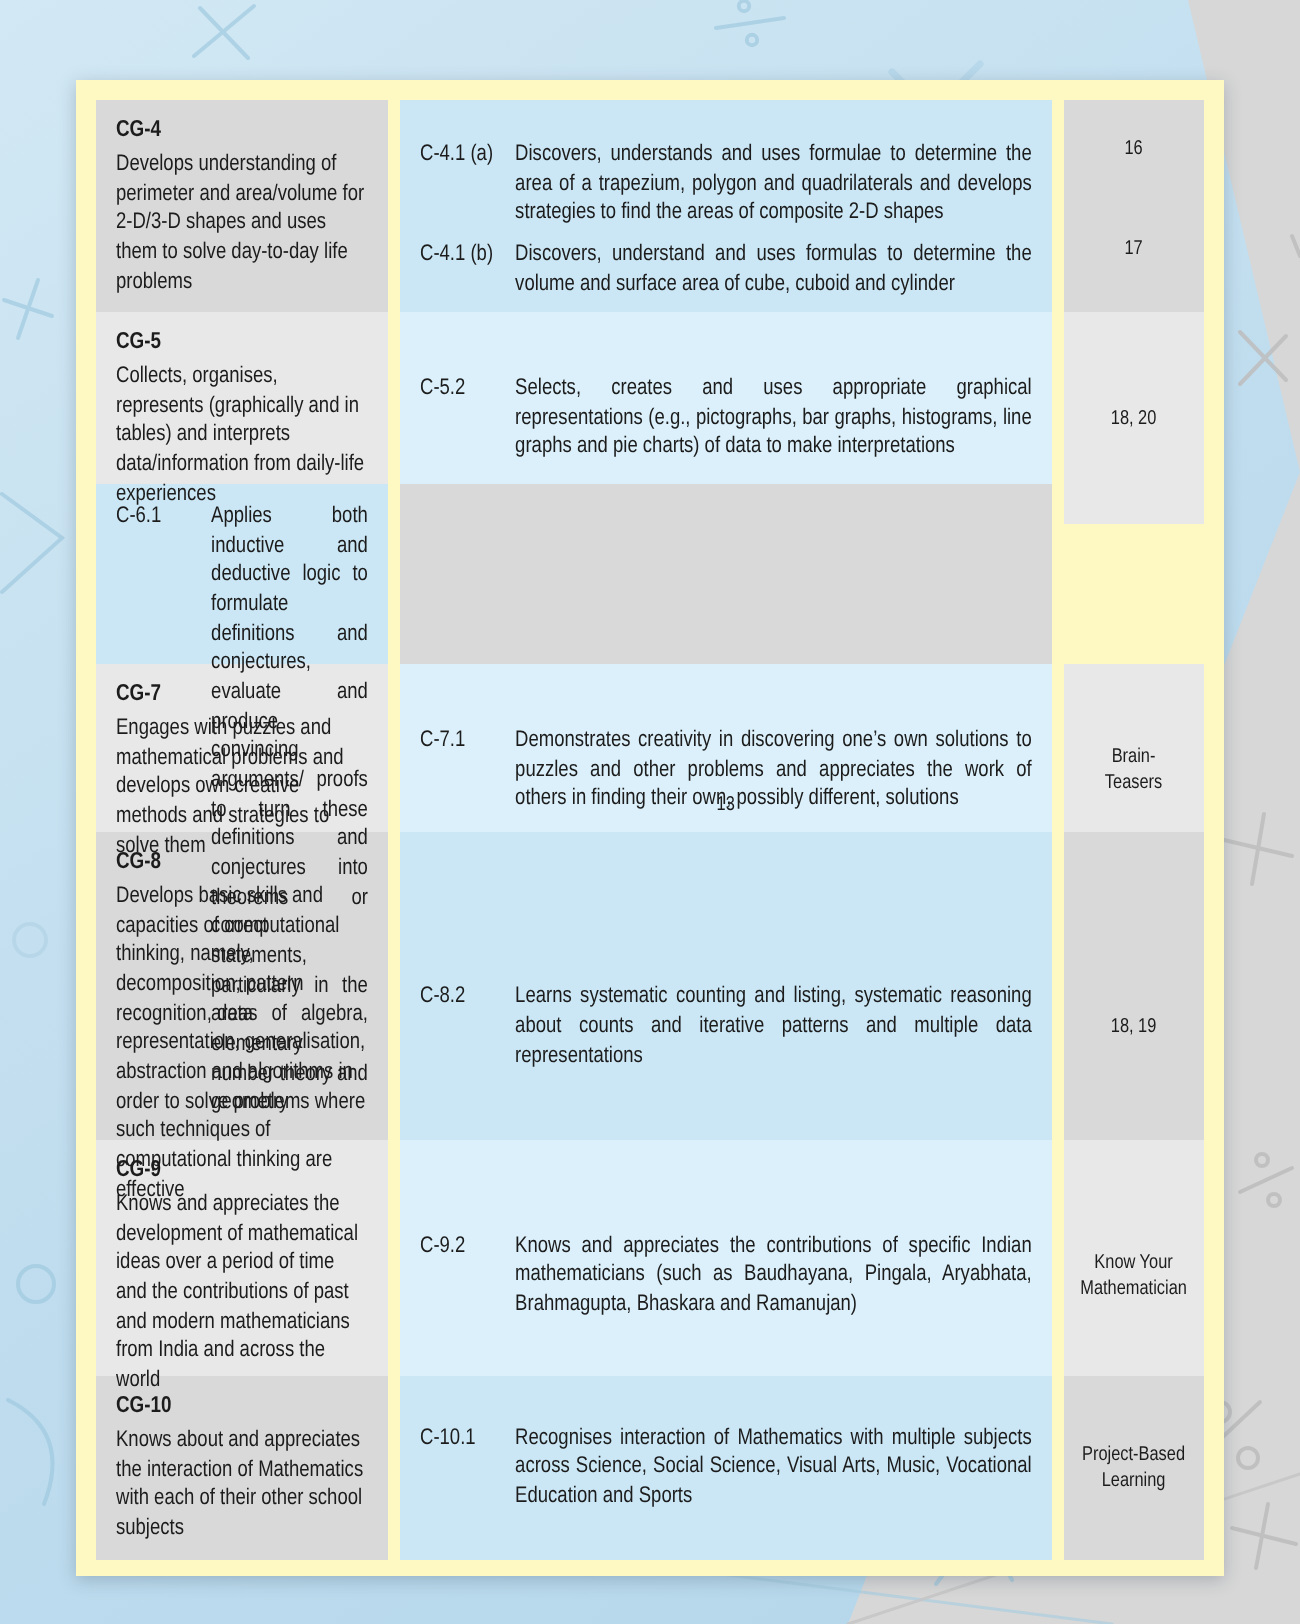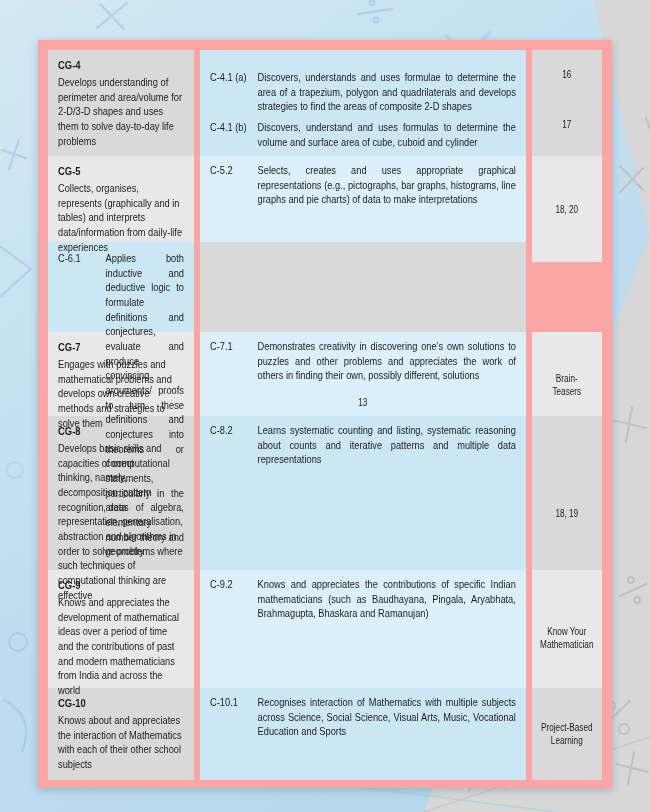--- a/index.html
+++ b/index.html
@@ -4,41 +4,41 @@
 <style>
   html,body{margin:0;padding:0;}
   body{
     width:650px;height:812px;position:relative;overflow:hidden;
     font-family:"Liberation Sans",sans-serif;color:#1c1c1c;
     background:linear-gradient(145deg,#d2e8f4 0%,#bedcee 55%,#b4d6ea 100%);
   }
   .bgsvg{position:absolute;left:0;top:0;width:650px;height:812px;}
   .page{
     position:absolute;left:38px;top:40px;width:574px;height:748px;
-    background:#fca5a5;box-sizing:border-box;padding:10px;
+    background:#fef9c3;box-sizing:border-box;padding:10px;
     box-shadow:0 2px 8px rgba(40,60,75,.25);
     display:flex;flex-direction:column;gap:6px;
   }
   .row{display:grid;grid-template-columns:146px 1fr 70px;gap:6px;}
   .cell{box-sizing:border-box;}
   
   .row.dark .goal,.row.dark .ref{background:#d9d9d9;}
   .row.light .goal,.row.light .ref{background:#e8e8e8;}
   .row.dark .comp{background:#cbe7f5;}
   .row.light .comp{background:#dbf0fa;}
 
   
   .cw{transform:scaleX(.82);transform-origin:0 0;width:121.9%;}
   .ref .cw{transform-origin:50% 0;}
 
   .goal{padding:8px 10px;}
   .goal-code{font-weight:bold;font-size:11.5px;line-height:1.3;margin-bottom:2px;}
   .goal-text{font-size:11.3px;line-height:1.3;}
 
-  .comp{padding:7px 10px;display:flex;flex-direction:column;justify-content:flex-start;gap:7px;}
+  .comp{padding:7px 10px;display:flex;flex-direction:column;justify-content:center;gap:7px;}
   .comp.top{justify-content:flex-end;padding-top:9px;}
   .comp-item{display:grid;grid-template-columns:50px 1fr;column-gap:8px;}
   .comp-code{font-size:11.3px;line-height:1.3;white-space:nowrap;}
   .comp-text{font-size:11.3px;line-height:1.3;text-align:justify;}
 
   .ref{font-size:10px;line-height:1.3;display:flex;flex-direction:column;align-items:center;justify-content:center;padding:4px;}
   .ref.top{justify-content:center;padding-top:0;}
   .ref.list{justify-content:flex-start;}
   .ref-text{text-align:center;white-space:pre-line;}
   .ref-a{margin-top:14px;}

